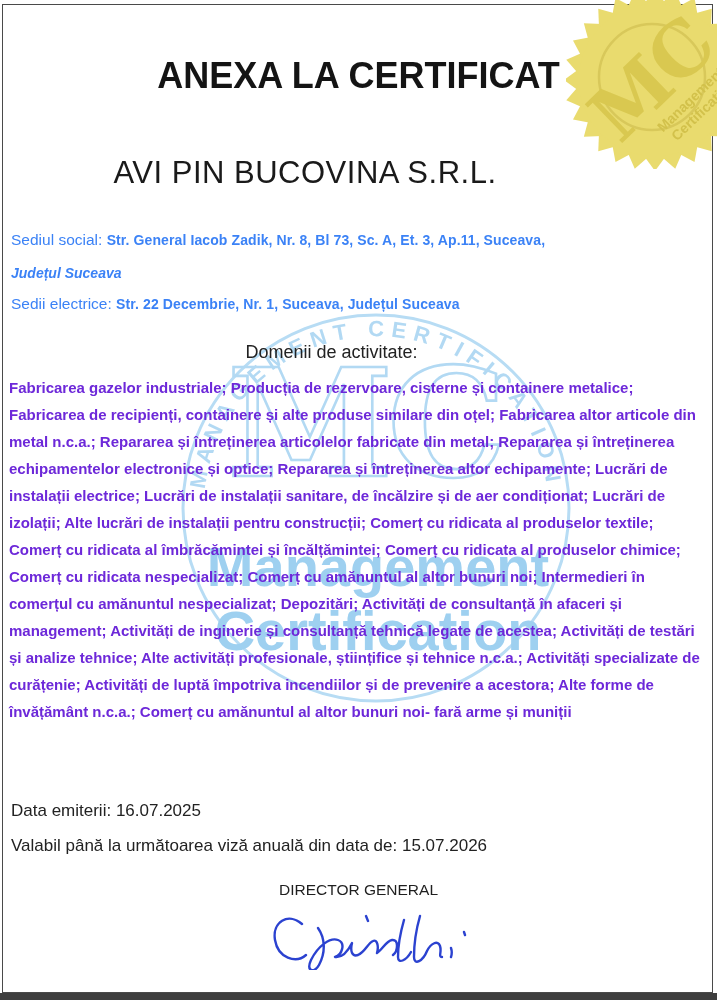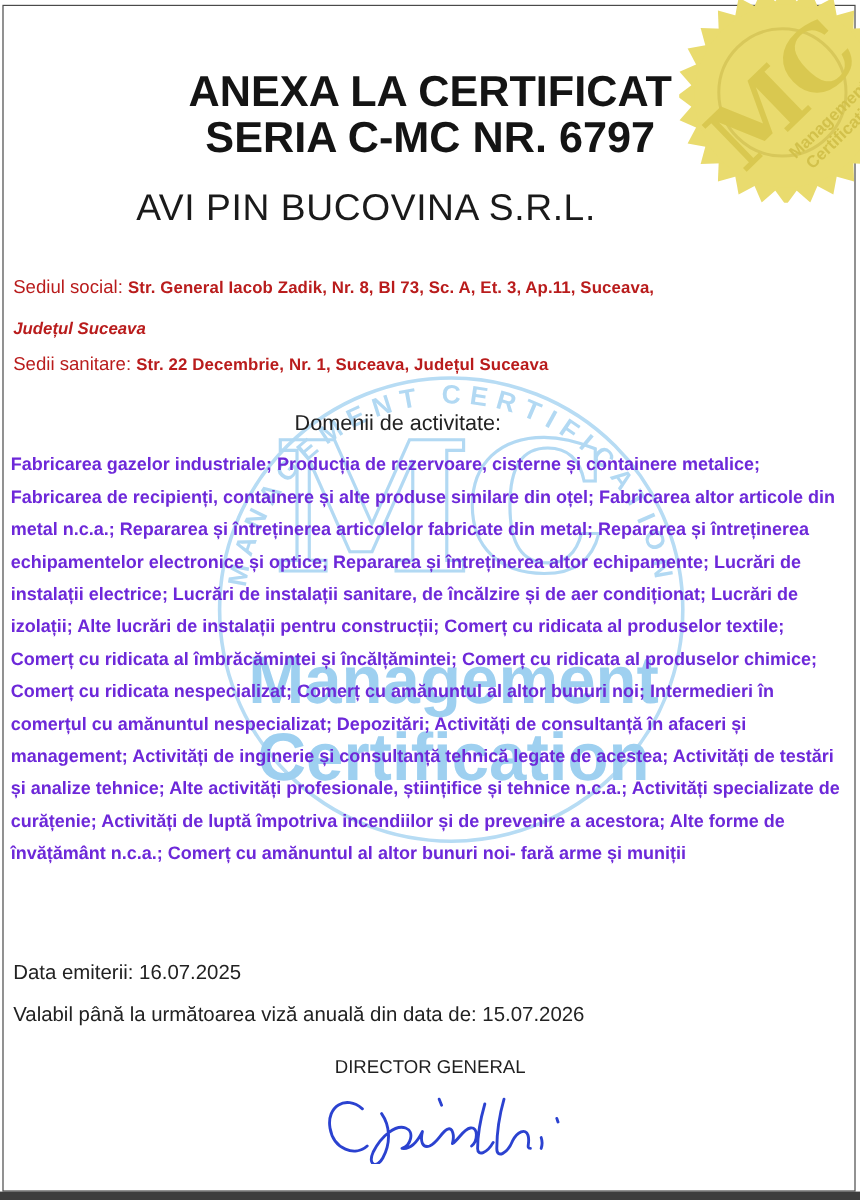--- a/index.html
+++ b/index.html
@@ -35,21 +35,21 @@
   .title{
     position:absolute;left:0;top:56px;width:717px;
     text-align:center;font-weight:bold;font-size:36px;line-height:39px;
     letter-spacing:0px;color:#141414;
   }
   .company{
     position:absolute;left:0;top:155px;width:610px;
     text-align:center;font-size:31px;font-weight:normal;
     letter-spacing:0.5px;color:#1a1a1a;
   }
-  .addr{position:absolute;left:11px;font-size:15.5px;color:#b91c1c;}
+  .addr{position:absolute;left:11px;font-size:15.5px;color:#3b82f6;}
   .addr b{font-size:14px;letter-spacing:0.1px;}
   .addr-1{top:231px;}
   .addr-2{top:265px;font-weight:bold;font-style:italic;font-size:14px;}
   .addr-3{top:295px;}
   .domenii{
     position:absolute;left:0;top:342px;width:663px;text-align:center;
     font-size:18px;color:#222;
   }
   .activity-text{
     position:absolute;left:9px;top:374px;width:699px;
@@ -87,32 +87,31 @@
     </svg>
   </div>
 
   <div class="page-border"></div>
   <div class="scan-bar"></div>
 
   <div class="textlayer">
 
     <div class="title">
       <div>ANEXA LA CERTIFICAT</div>
-      <div>SERIA C-MC NR. 6797</div>
     </div>
 
     <div class="company">AVI PIN BUCOVINA S.R.L.</div>
 
     <div class="addr addr-1">
       <span>Sediul social:</span>
       <b>Str. General Iacob Zadik, Nr. 8, Bl 73, Sc. A, Et. 3, Ap.11, Suceava,</b>
     </div>
     <div class="addr addr-2">Județul Suceava</div>
     <div class="addr addr-3">
-      <span>Sedii sanitare:</span>
+      <span>Sedii electrice:</span>
       <b>Str. 22 Decembrie, Nr. 1, Suceava, Județul Suceava</b>
     </div>
 
     <div class="domenii">Domenii de activitate:</div>
 
     <div class="activity-text">Fabricarea gazelor industriale; Producția de rezervoare, cisterne și containere metalice; Fabricarea de recipienți, containere și alte produse similare din oțel; Fabricarea altor articole din metal n.c.a.; Repararea și întreținerea articolelor fabricate din metal; Repararea și întreținerea echipamentelor electronice și optice; Repararea și întreținerea altor echipamente; Lucrări de instalații electrice; Lucrări de instalații sanitare, de încălzire și de aer condiționat; Lucrări de izolații; Alte lucrări de instalații pentru construcții; Comerț cu ridicata al produselor textile; Comerț cu ridicata al îmbrăcămintei și încălțămintei; Comerț cu ridicata al produselor chimice; Comerț cu ridicata nespecializat; Comerț cu amănuntul al altor bunuri noi; Intermedieri în comerțul cu amănuntul nespecializat; Depozitări; Activități de consultanță în afaceri și management; Activități de inginerie și consultanță tehnică legate de acestea; Activități de testări și analize tehnice; Alte activități profesionale, științifice și tehnice n.c.a.; Activități specializate de curățenie; Activități de luptă împotriva incendiilor și de prevenire a acestora; Alte forme de învățământ n.c.a.; Comerț cu amănuntul al altor bunuri noi- fară arme și muniții</div>
 
     <div class="footline foot-1">
       <span>Data emiterii:</span>
       <span>16.07.2025</span>

